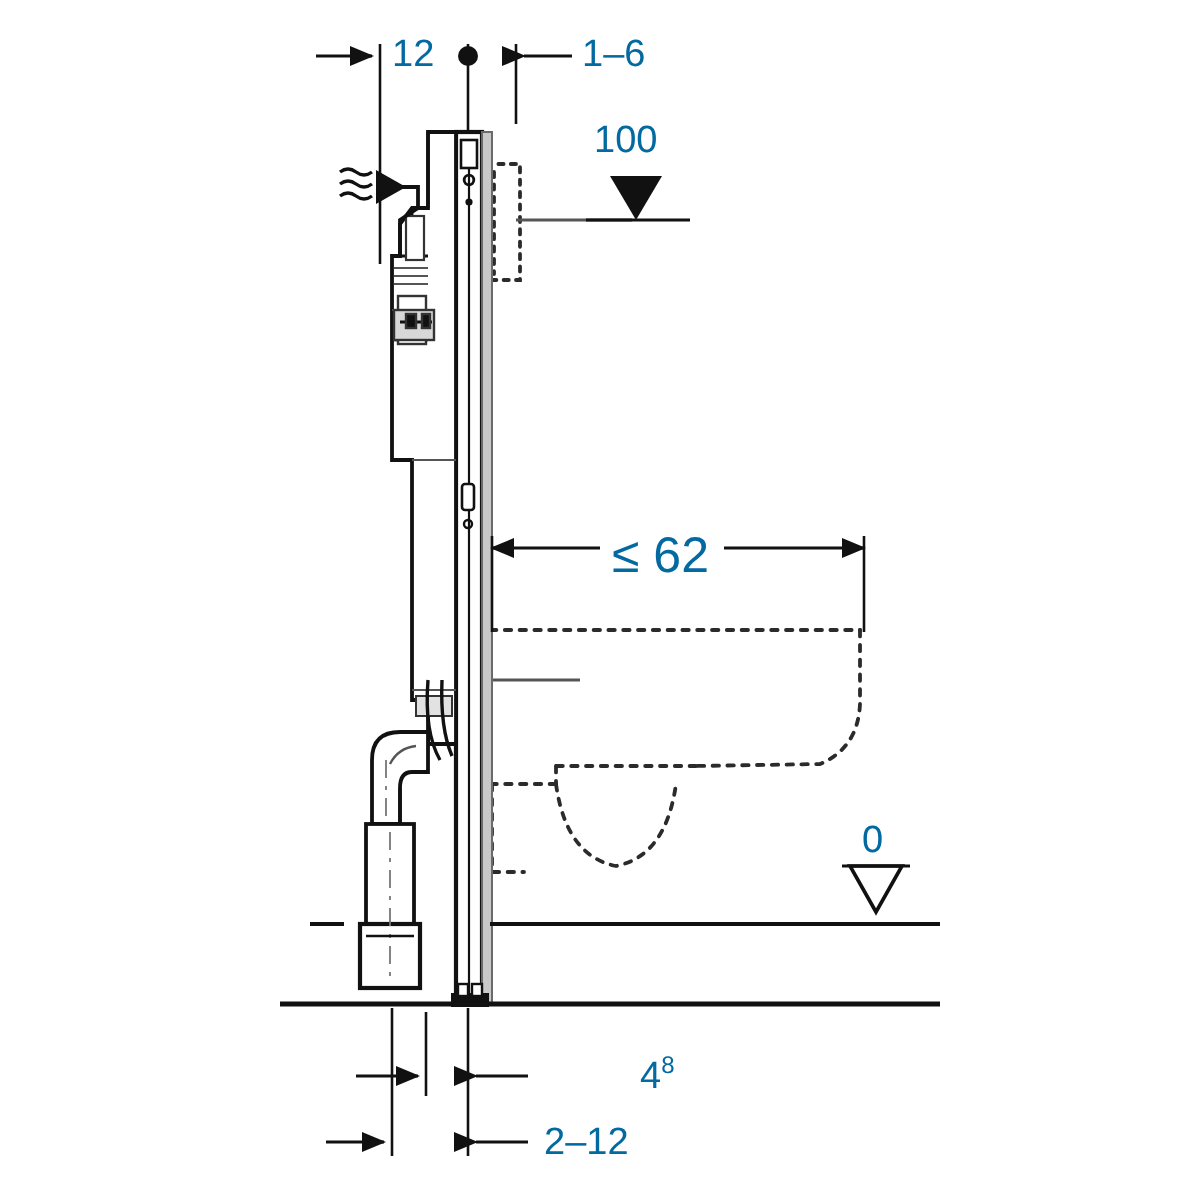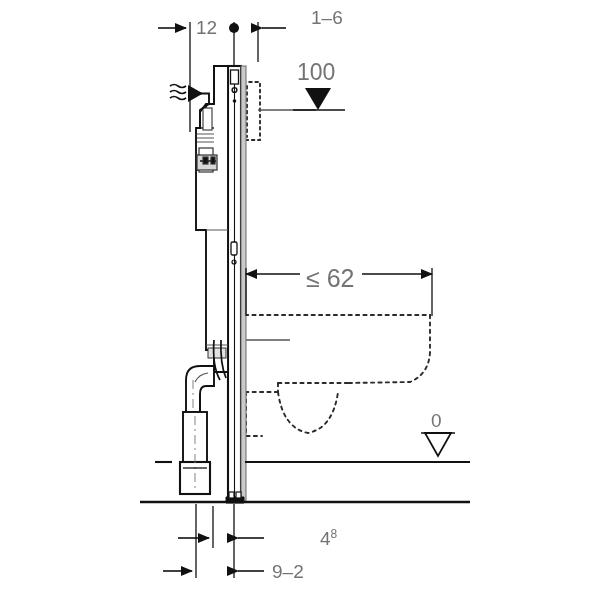--- a/index.html
+++ b/index.html
@@ -21,28 +21,28 @@
   #drawing {
     position: absolute;
     left: 0;
     top: 0;
     width: 600px;
     height: 600px;
   }
   .dimlabel {
     position: absolute;
     font-family: "Liberation Sans", sans-serif;
-    color: #737373;
+    color: #0369a1;
     white-space: nowrap;
     line-height: 1;
     user-select: none;
   }
   .dim-12    { left: 196px; top: 18px;  font-size: 19px; }
-  .dim-16    { left: 291px; top: 8px;  font-size: 19px; margin-left: 20px; }
-  .dim-100   { left: 297px; top: 61px;  font-size: 23px; }
+  .dim-16    { left: 291px; top: 18px;  font-size: 19px; }
+  .dim-100   { left: 297px; top: 61px;  font-size: 19px; }
   .dim-62    { left: 306px; top: 266px; font-size: 25px; }
   .dim-0     { left: 431px; top: 411px; font-size: 19px; }
   .dim-48    { left: 272px; top: 529px; font-size: 19px; margin-left: 48px; }
   .dim-48 sup { font-size: 12px; vertical-align: super; line-height: 0; }
   .dim-912   { left: 272px; top: 562px; font-size: 19px; }
 </style>
 </head>
 <body>
 
 <div id="stage">
@@ -214,15 +214,15 @@
   <div class="dimlabel dim-16">1–6</div>
 
   <div class="dimlabel dim-100">100</div>
 
   <div class="dimlabel dim-62">≤ 62</div>
 
   <div class="dimlabel dim-0">0</div>
 
   <div class="dimlabel dim-48"><span>4</span><sup>8</sup></div>
 
-  <div class="dimlabel dim-912">9–2</div>
+  <div class="dimlabel dim-912">2–12</div>
 
 </div>
 
 </body></html>

